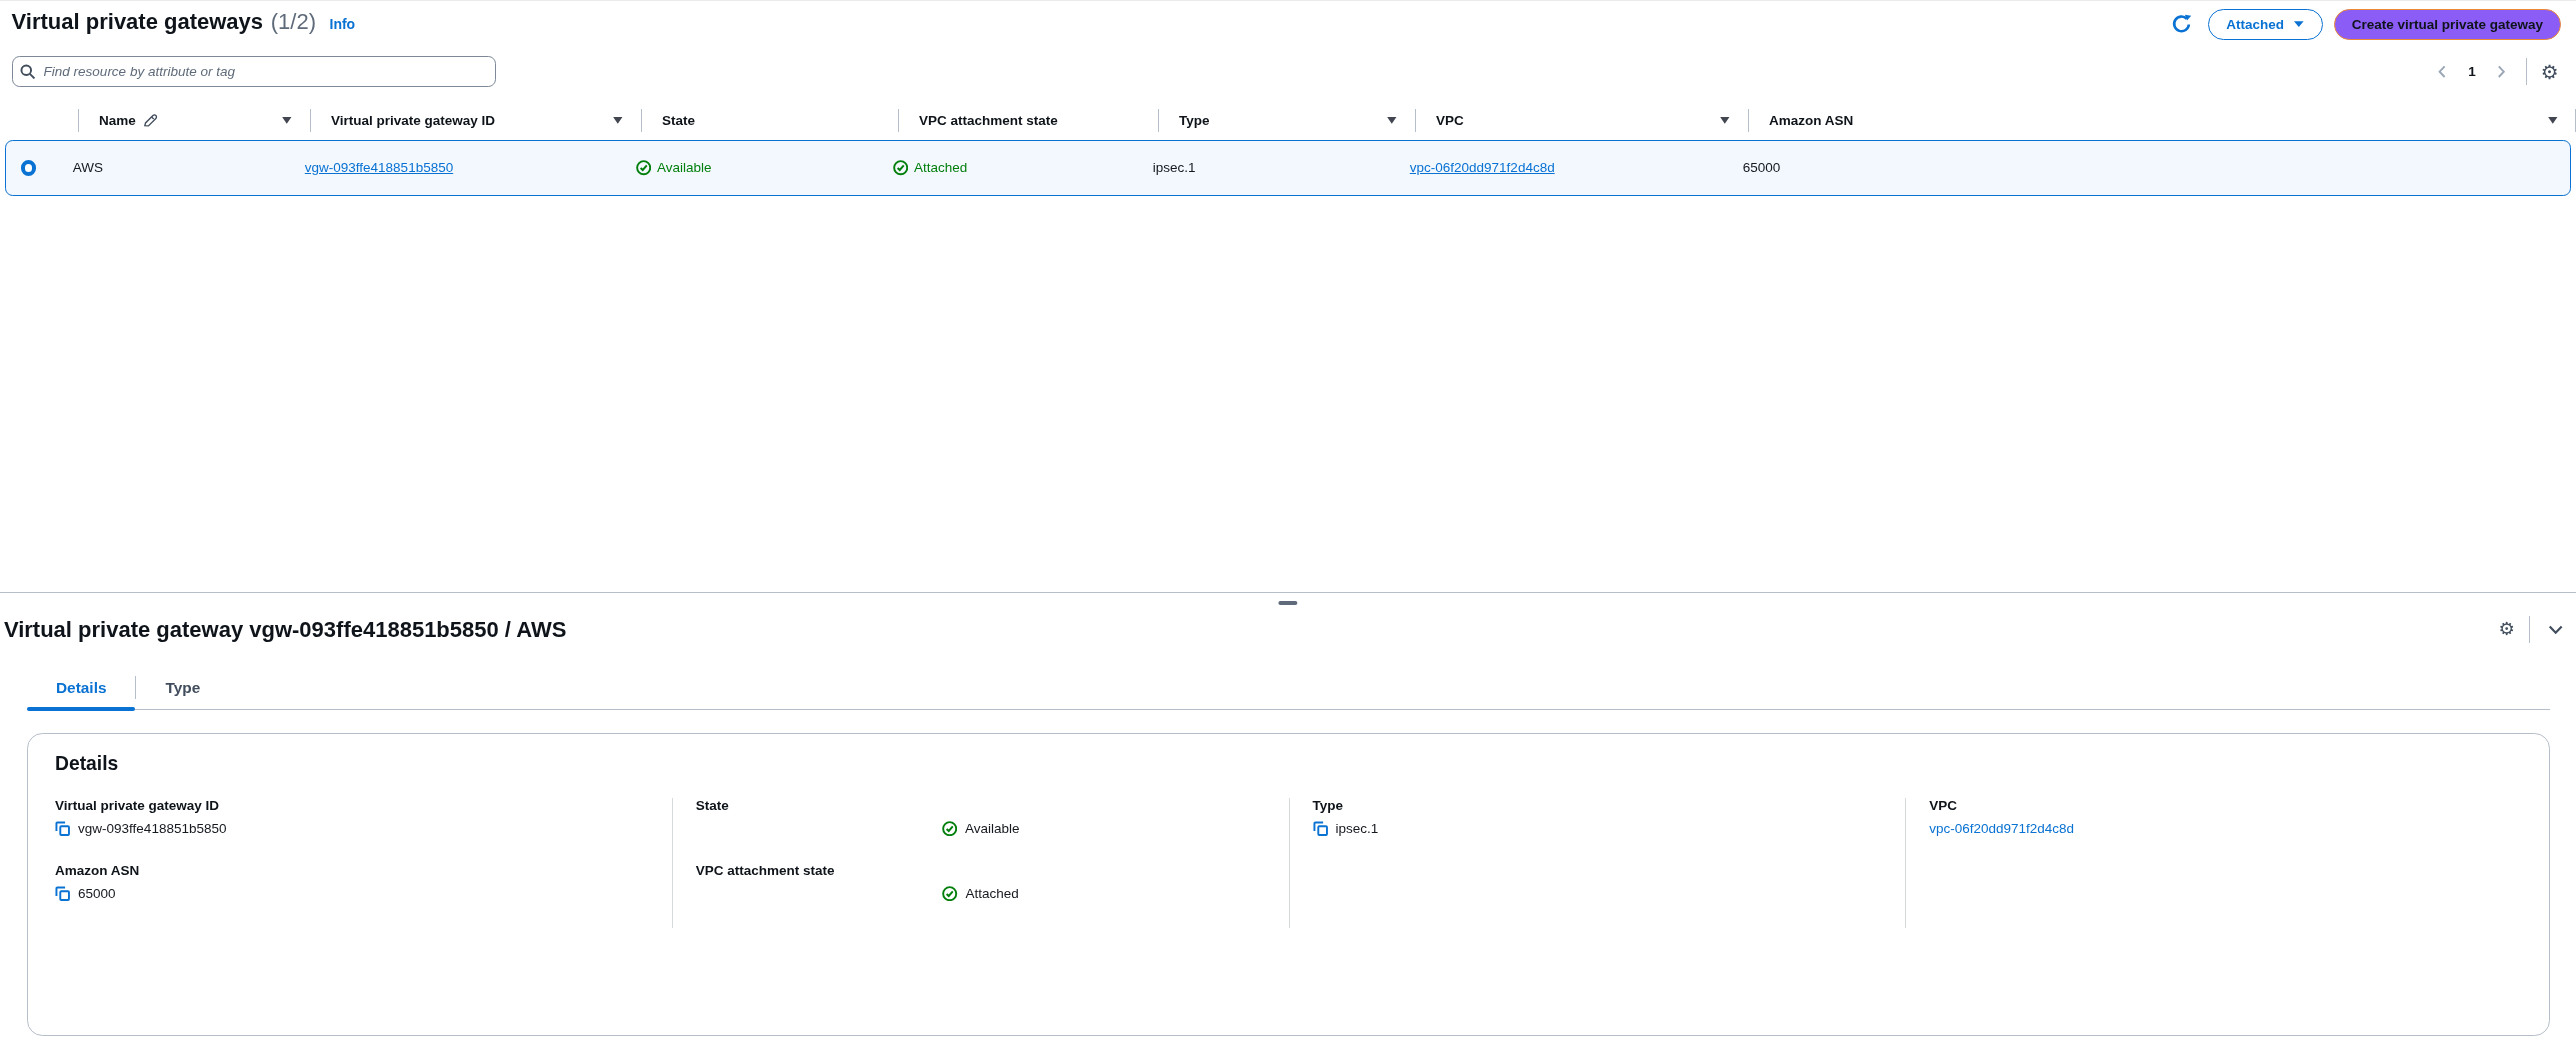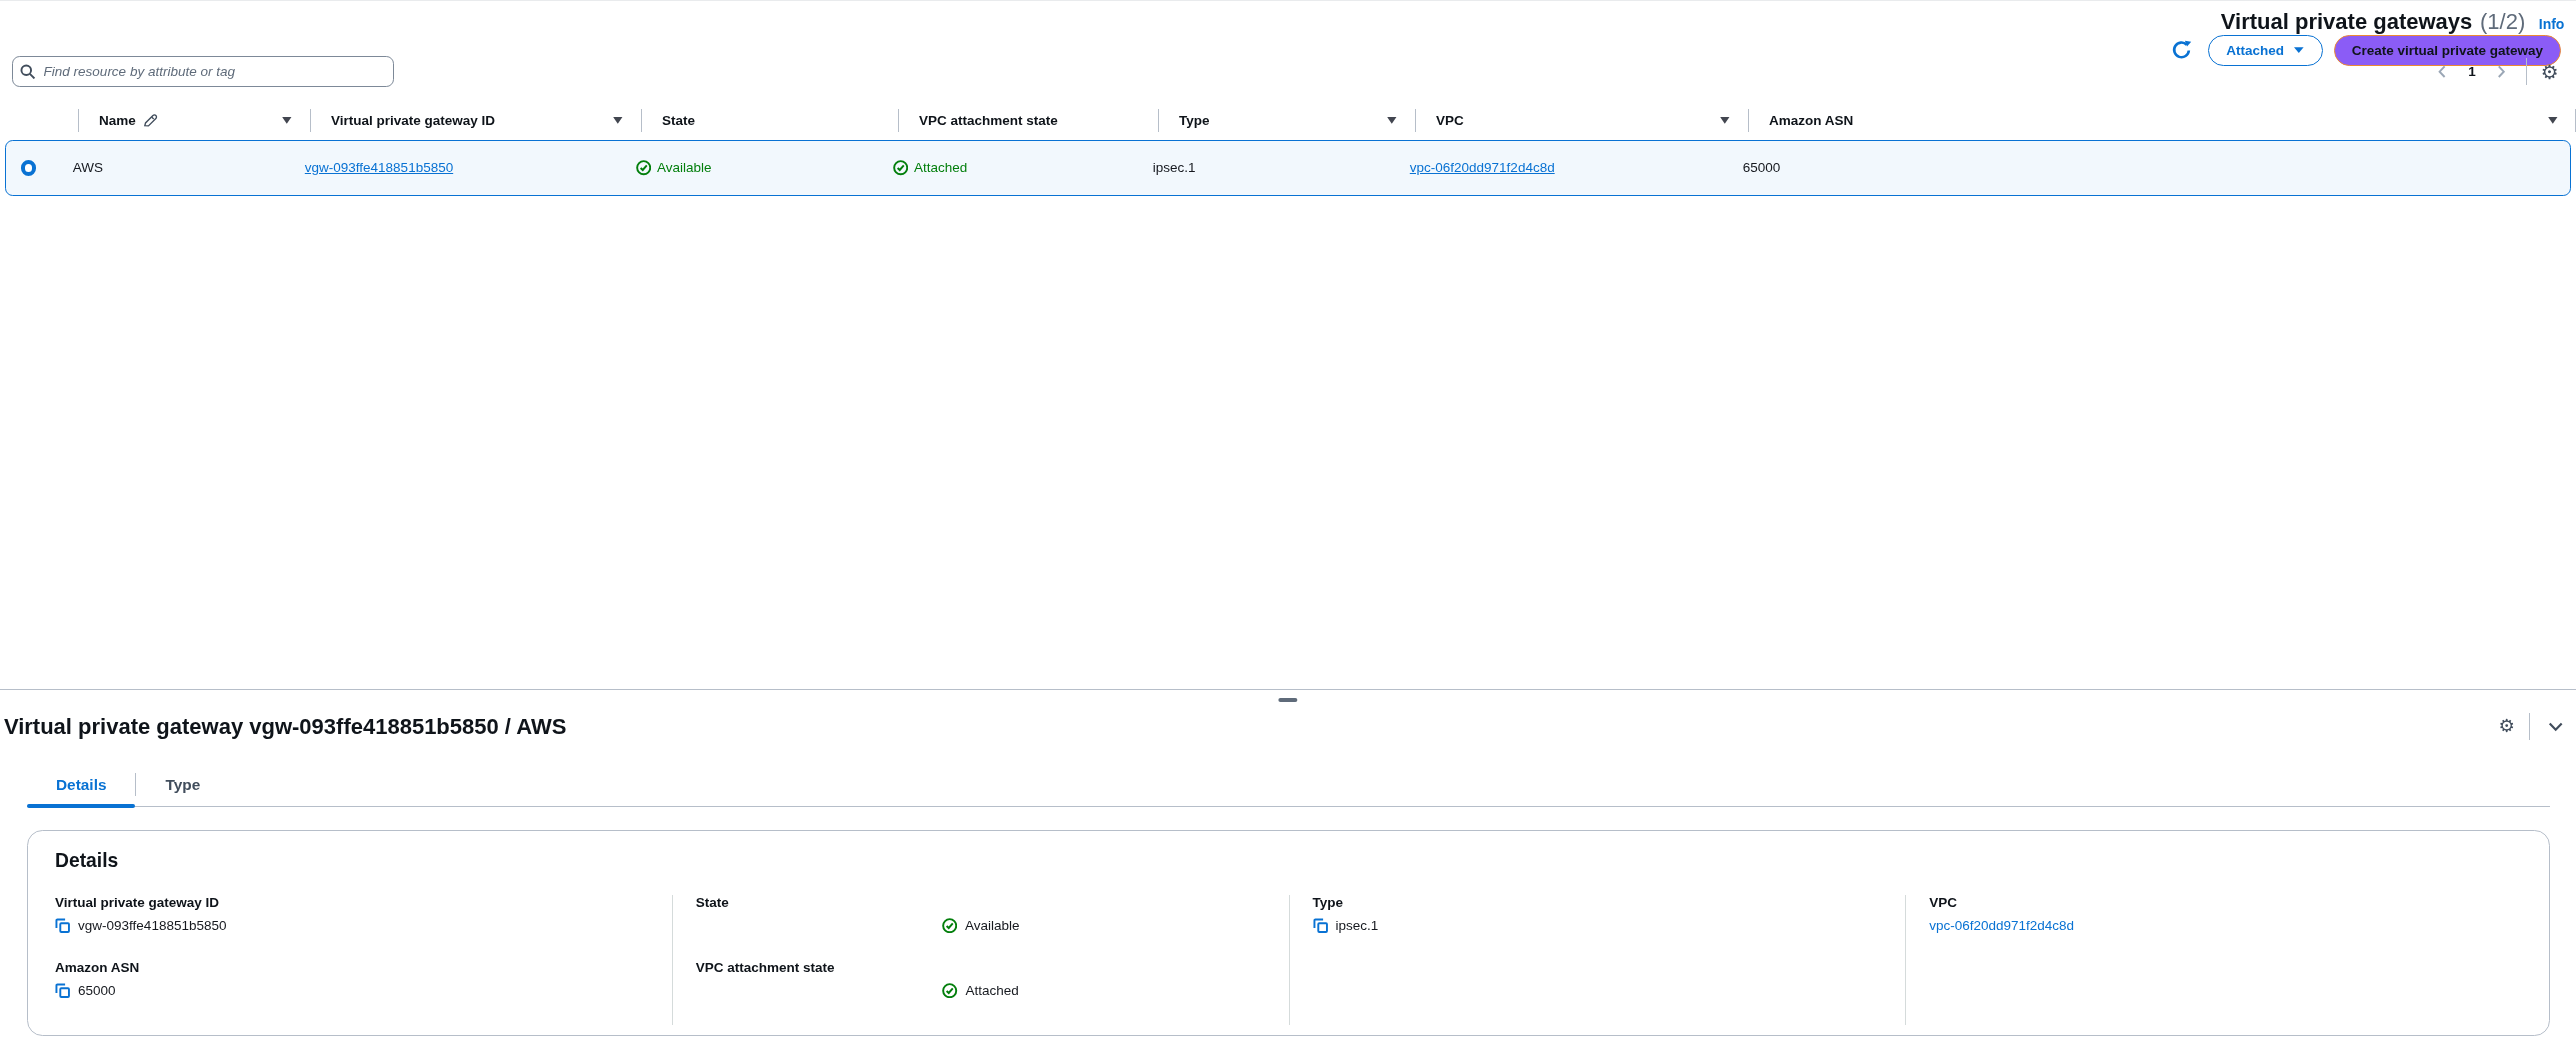--- a/index.html
+++ b/index.html
@@ -12,32 +12,32 @@
   }
   .page {
     width: 2576px; height: 1041px;
     display: flex; flex-direction: column;
     border-top: 1.9px solid #e9ebed;
     border-bottom: 1px solid #d5dbdb;
   }
 
   
   .topbar { padding: 7.7px 11.6px 0 11.6px; }
-  .title-row { height: 39px; display: flex; align-items: flex-end; flex-direction: column; }
+  .title-row { height: 39px; display: flex; align-items: flex-start; }
   h1.page-title { font-size: 22px; font-weight: 700; color: #0f141a; display: flex; align-items: baseline; gap: 7.7px; }
   h1.page-title .counter { font-weight: 400; color: #5f6b7a; }
   .info-link { font-size: 14px; font-weight: 700; color: #0972d3; text-decoration: none; margin-left: 5.8px; cursor: pointer; }
   .header-actions { margin-left: auto; display: flex; align-items: center; gap: 11.6px; padding-right: 3.9px; }
   .icon-btn { background: none; border: none; cursor: pointer; display: inline-flex; align-items: center; justify-content: center; padding: 3.9px; }
   .btn { height: 31px; border-radius: 15.4px; font-size: 13.5px; font-weight: 700; display: inline-flex; align-items: center; gap: 8.7px; cursor: pointer; font-family: inherit; }
   .btn.secondary { background: #fff; border: 1.9px solid #0972d3; color: #0972d3; padding: 0 17.4px; }
   .btn.primary { background: #8b5cf6; border: 1.9px solid #ec8934; color: #0f141a; padding: 0 16.4px; }
 
   .toolbar-row { height: 31px; margin-top: 8.7px; display: flex; align-items: center; }
-  .search { position: relative; width: 382px; height: 31px; }
+  .search { position: relative; width: 484px; height: 31px; }
   .search svg { position: absolute; left: 8.7px; top: 7.7px; }
   .search input {
     width: 100%; height: 100%;
     border: 1.9px solid #7d8998; border-radius: 7.7px;
     padding: 0 9.7px 0 31px; font-size: 13.5px; font-family: inherit; color: #16191f;
     outline: none; background: #fff;
   }
   .search input::placeholder { color: #5f6b7a; font-style: italic; }
   .pagination { margin-left: auto; display: flex; align-items: center; gap: 3.9px; padding-right: 5.8px; }
   .page-btn { background: none; border: none; cursor: default; display: inline-flex; padding: 3.9px; }
@@ -66,21 +66,21 @@
   .row-grid { height: 100%; align-items: center; grid-template-columns: 46px 232px 331px 257px 260px 257px 333px auto; }
   .td { padding: 0 17.4px 0 21px; font-size: 13.5px; color: #16191f; display: flex; align-items: center; gap: 5.8px; overflow: hidden; white-space: nowrap; }
   .td.sel { justify-content: center; padding: 0; }
   .radio { width: 15.4px; height: 15.4px; border-radius: 50%; border: 4.8px solid #0972d3; background: #fff; cursor: pointer; }
   a.tbl-link { color: #0972d3; text-decoration: underline; cursor: pointer; }
   .status { color: #037f0c; font-size: 13.5px; display: inline-flex; align-items: center; gap: 5.8px; justify-content: center; }
 
   .fill { flex: 1; background: #fff; }
 
   
-  .split-panel { position: relative; height: 351px; border-top: 1.9px solid #b6bec9; background: #fff; }
+  .split-panel { position: relative; height: 448px; border-top: 1.9px solid #b6bec9; background: #fff; }
   .drag-handle { position: absolute; top: 7.7px; left: 50%; transform: translateX(-50%); width: 19.3px; height: 4.8px; border-radius: 2.9px; background: #5f6b7a; cursor: row-resize; }
   .panel-head { position: absolute; top: 23px; left: 3.9px; right: 7.7px; display: flex; align-items: center; }
   .panel-head h2 { font-size: 22px; font-weight: 700; color: #0f141a; }
   .panel-icons { margin-left: auto; display: flex; align-items: center; gap: 3.9px; }
   .panel-icons .gear { font-size: 18.3px; }
 
   .tabs { position: absolute; top: 85px; left: 27px; right: 26px; display: flex; align-items: flex-end; border-bottom: 1px solid #b6bec9; }
   .tab { position: relative; padding: 0 29px 11.6px 29px; font-size: 15.4px; font-weight: 700; color: #414d5c; cursor: pointer; line-height: 19.3px; }
   .tab.active { color: #0972d3; }
   .tab.active::after { content: ""; position: absolute; left: 0; right: 0; bottom: -1.9px; height: 3.9px; border-radius: 1.9px; background: #0972d3; }

